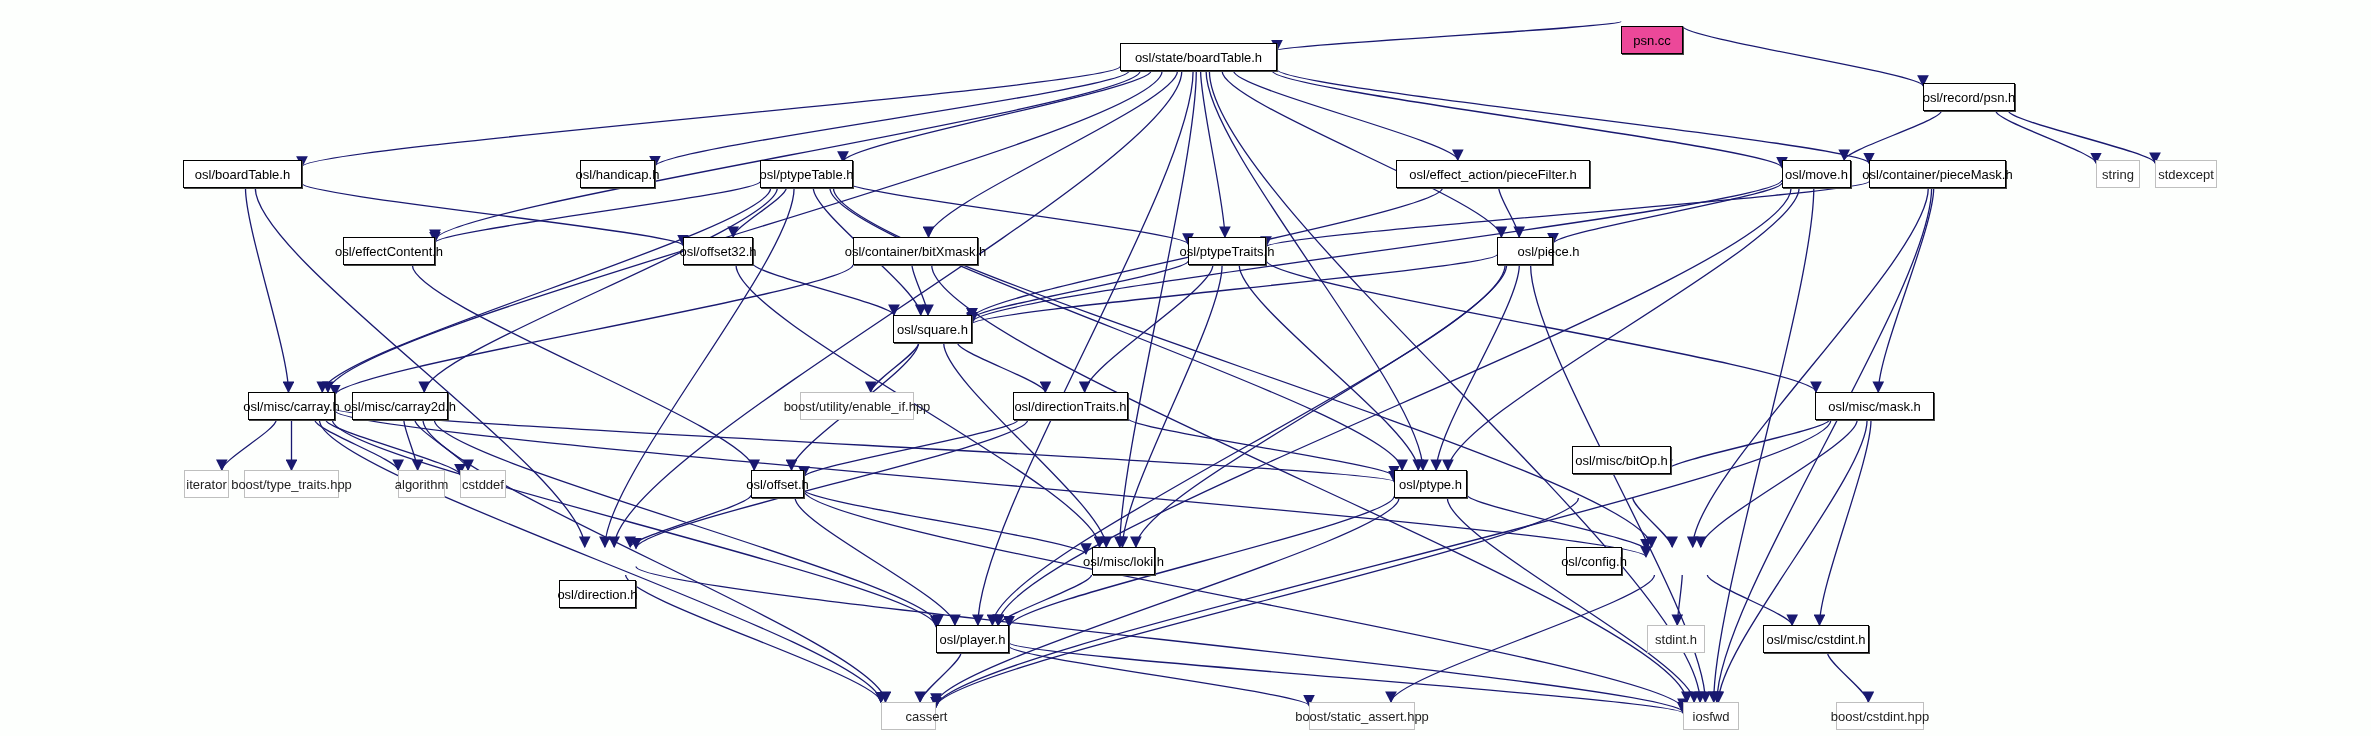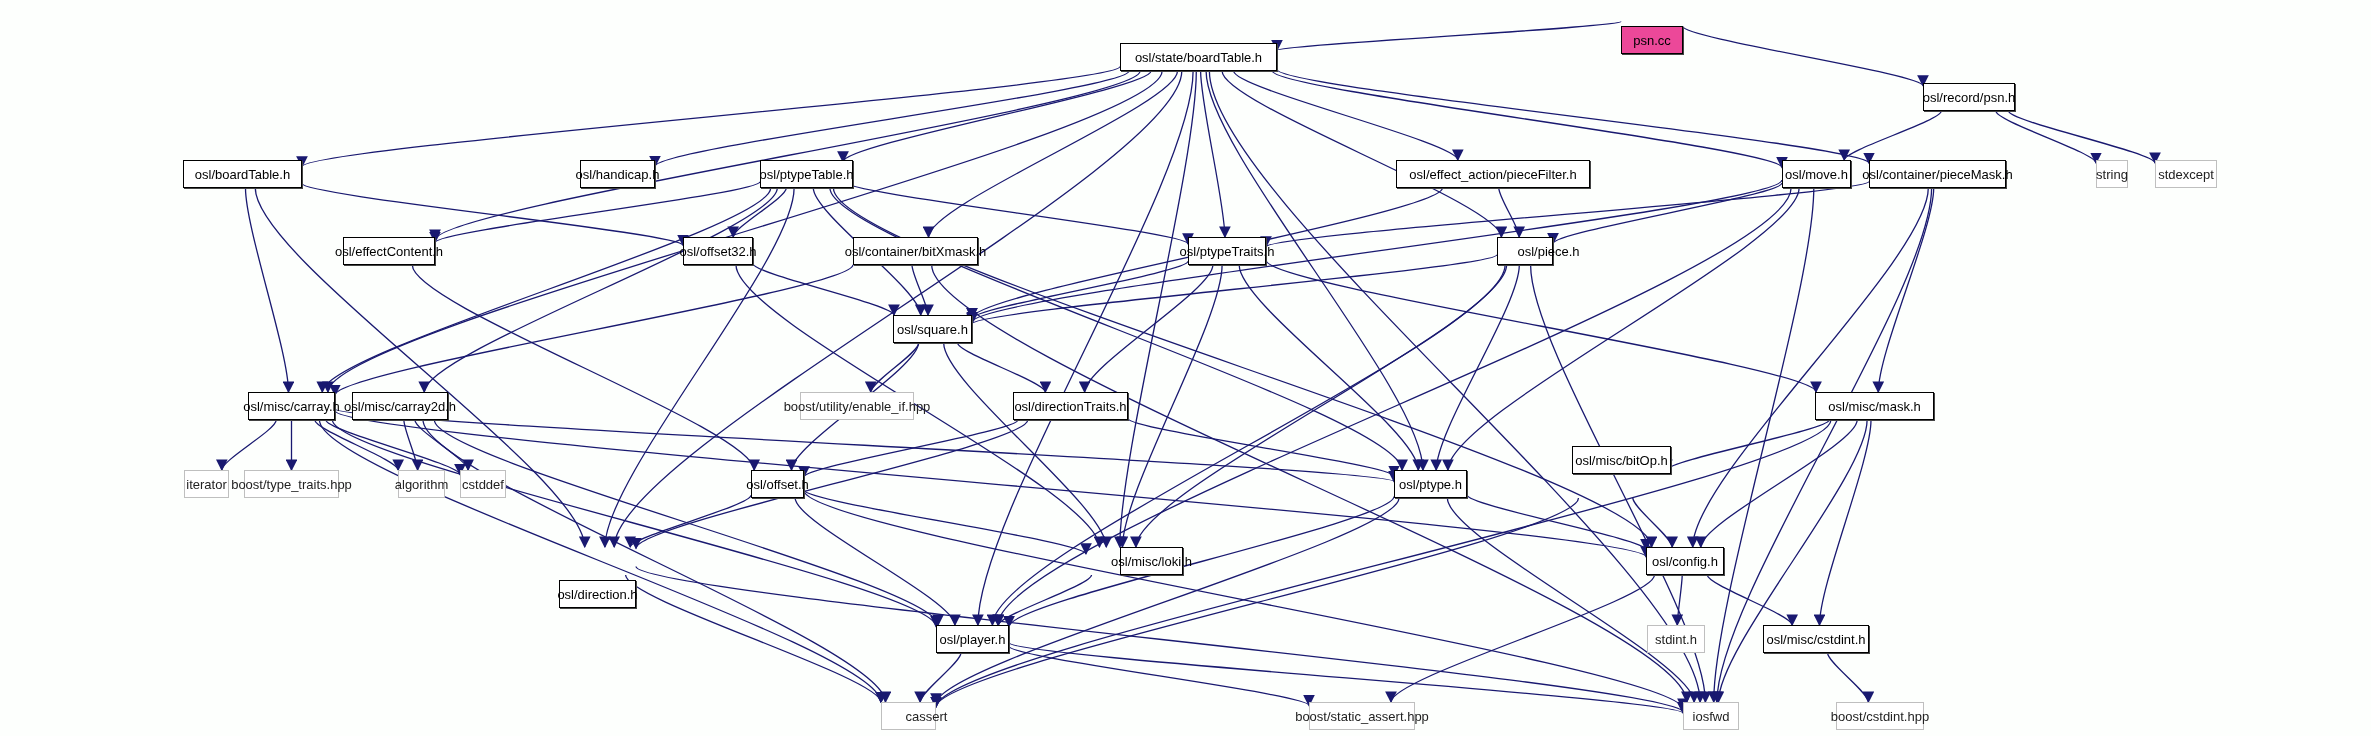--- a/index.html
+++ b/index.html
@@ -151,21 +151,21 @@
     </div>
     <div class="node" style="left: 1396px; top: 160px; width: 194px;">
       <span>osl/effect_action/pieceFilter.h</span>
     </div>
     <div class="node" style="left: 1782px; top: 160px; width: 69px;">
       <span>osl/move.h</span>
     </div>
     <div class="node" style="left: 1869px; top: 160px; width: 137px;">
       <span>osl/container/pieceMask.h</span>
     </div>
-    <div class="node ext" style="left: 2096px; top: 160px; width: 32px;">
+    <div class="node ext" style="left: 2096px; top: 160px; width: 44px;">
       <span>string</span>
     </div>
     <div class="node ext" style="left: 2155px; top: 160px; width: 62px;">
       <span>stdexcept</span>
     </div>
     <div class="node" style="left: 343px; top: 237px; width: 92px;">
       <span>osl/effectContent.h</span>
     </div>
     <div class="node" style="left: 683px; top: 237px; width: 70px;">
       <span>osl/offset32.h</span>
@@ -214,24 +214,24 @@
     </div>
     <div class="node" style="left: 1394px; top: 470px; width: 73px;">
       <span>osl/ptype.h</span>
     </div>
     <div class="node" style="left: 1572px; top: 446px; width: 99px;">
       <span>osl/misc/bitOp.h</span>
     </div>
     <div class="node" style="left: 559px; top: 547px; width: 77px; margin-top: 33px;">
       <span>osl/direction.h</span>
     </div>
-    <div class="node" style="left: 1120px; top: 547px; width: 63px;">
+    <div class="node" style="left: 1092px; top: 547px; width: 63px;">
       <span>osl/misc/loki.h</span>
     </div>
-    <div class="node" style="left: 1646px; top: 547px; width: 78px; justify-content: center;">
+    <div class="node" style="left: 1566px; top: 547px; width: 56px; justify-content: center;">
       <span>osl/config.h</span>
     </div>
     <div class="node" style="left: 936px; top: 625px; width: 73px;">
       <span>osl/player.h</span>
     </div>
     <div class="node ext" style="left: 1647px; top: 625px; width: 58px;">
       <span>stdint.h</span>
     </div>
     <div class="node" style="left: 1763px; top: 625px; width: 106px;">
       <span>osl/misc/cstdint.h</span>

